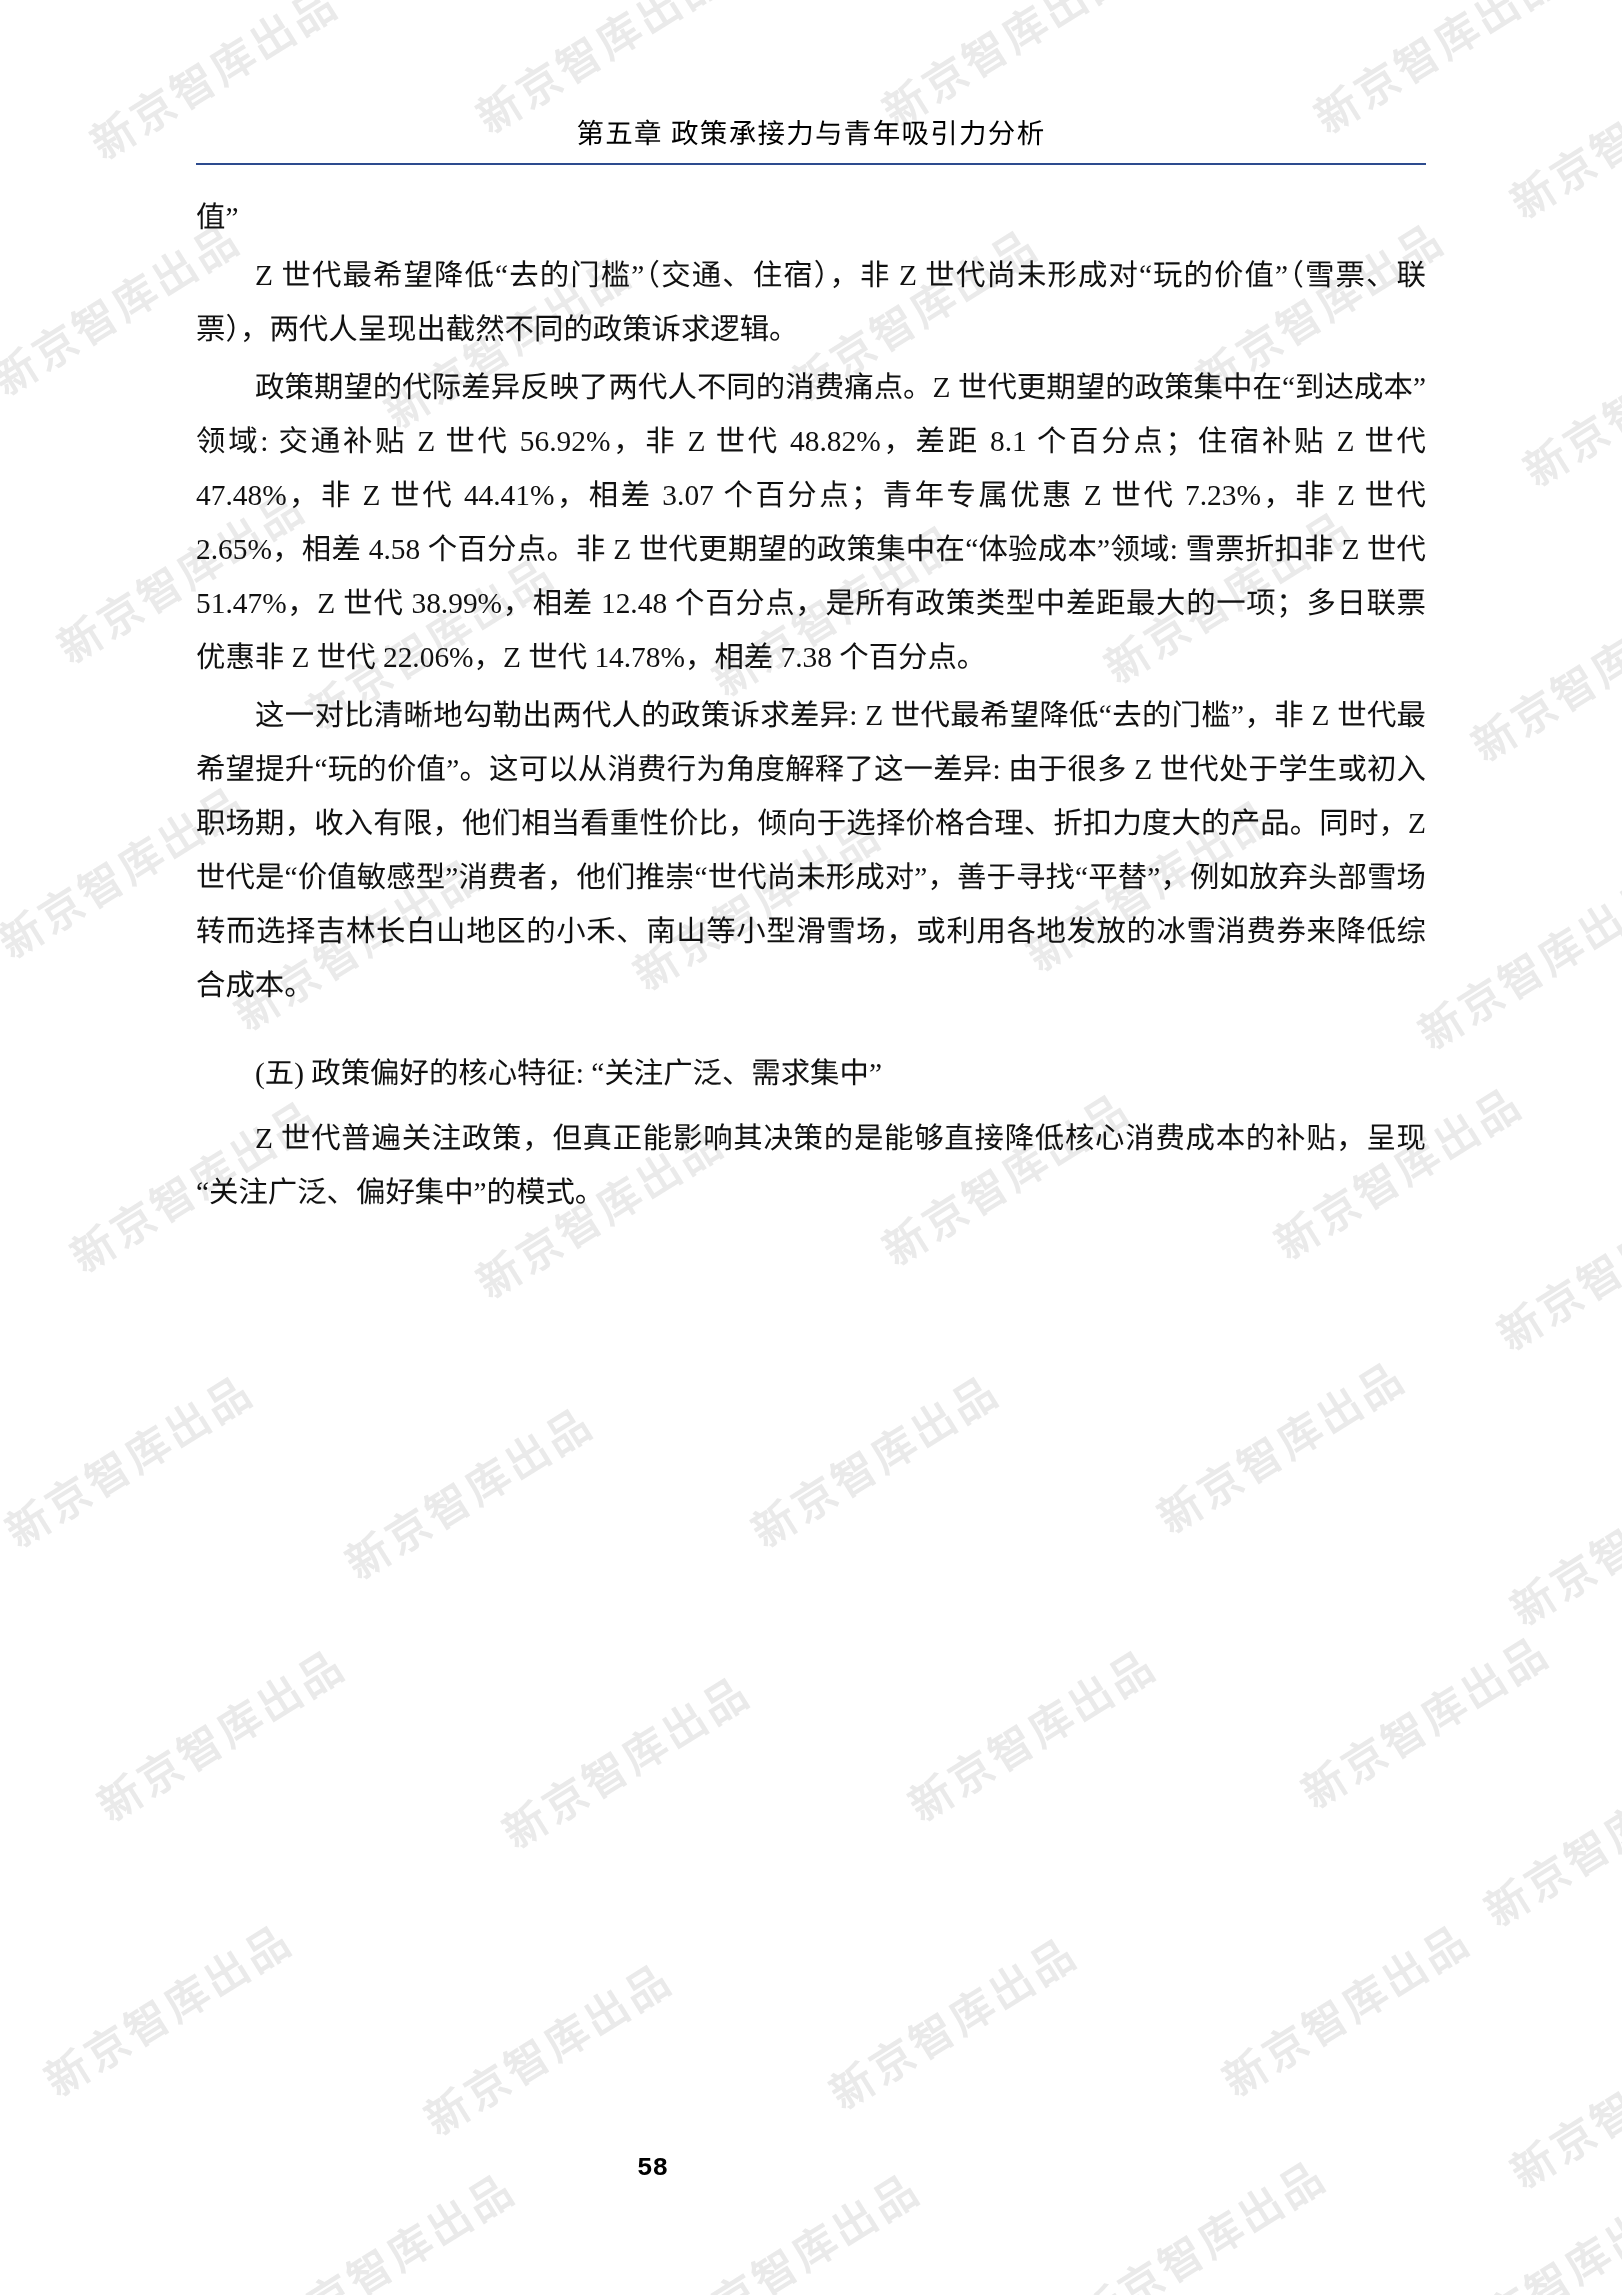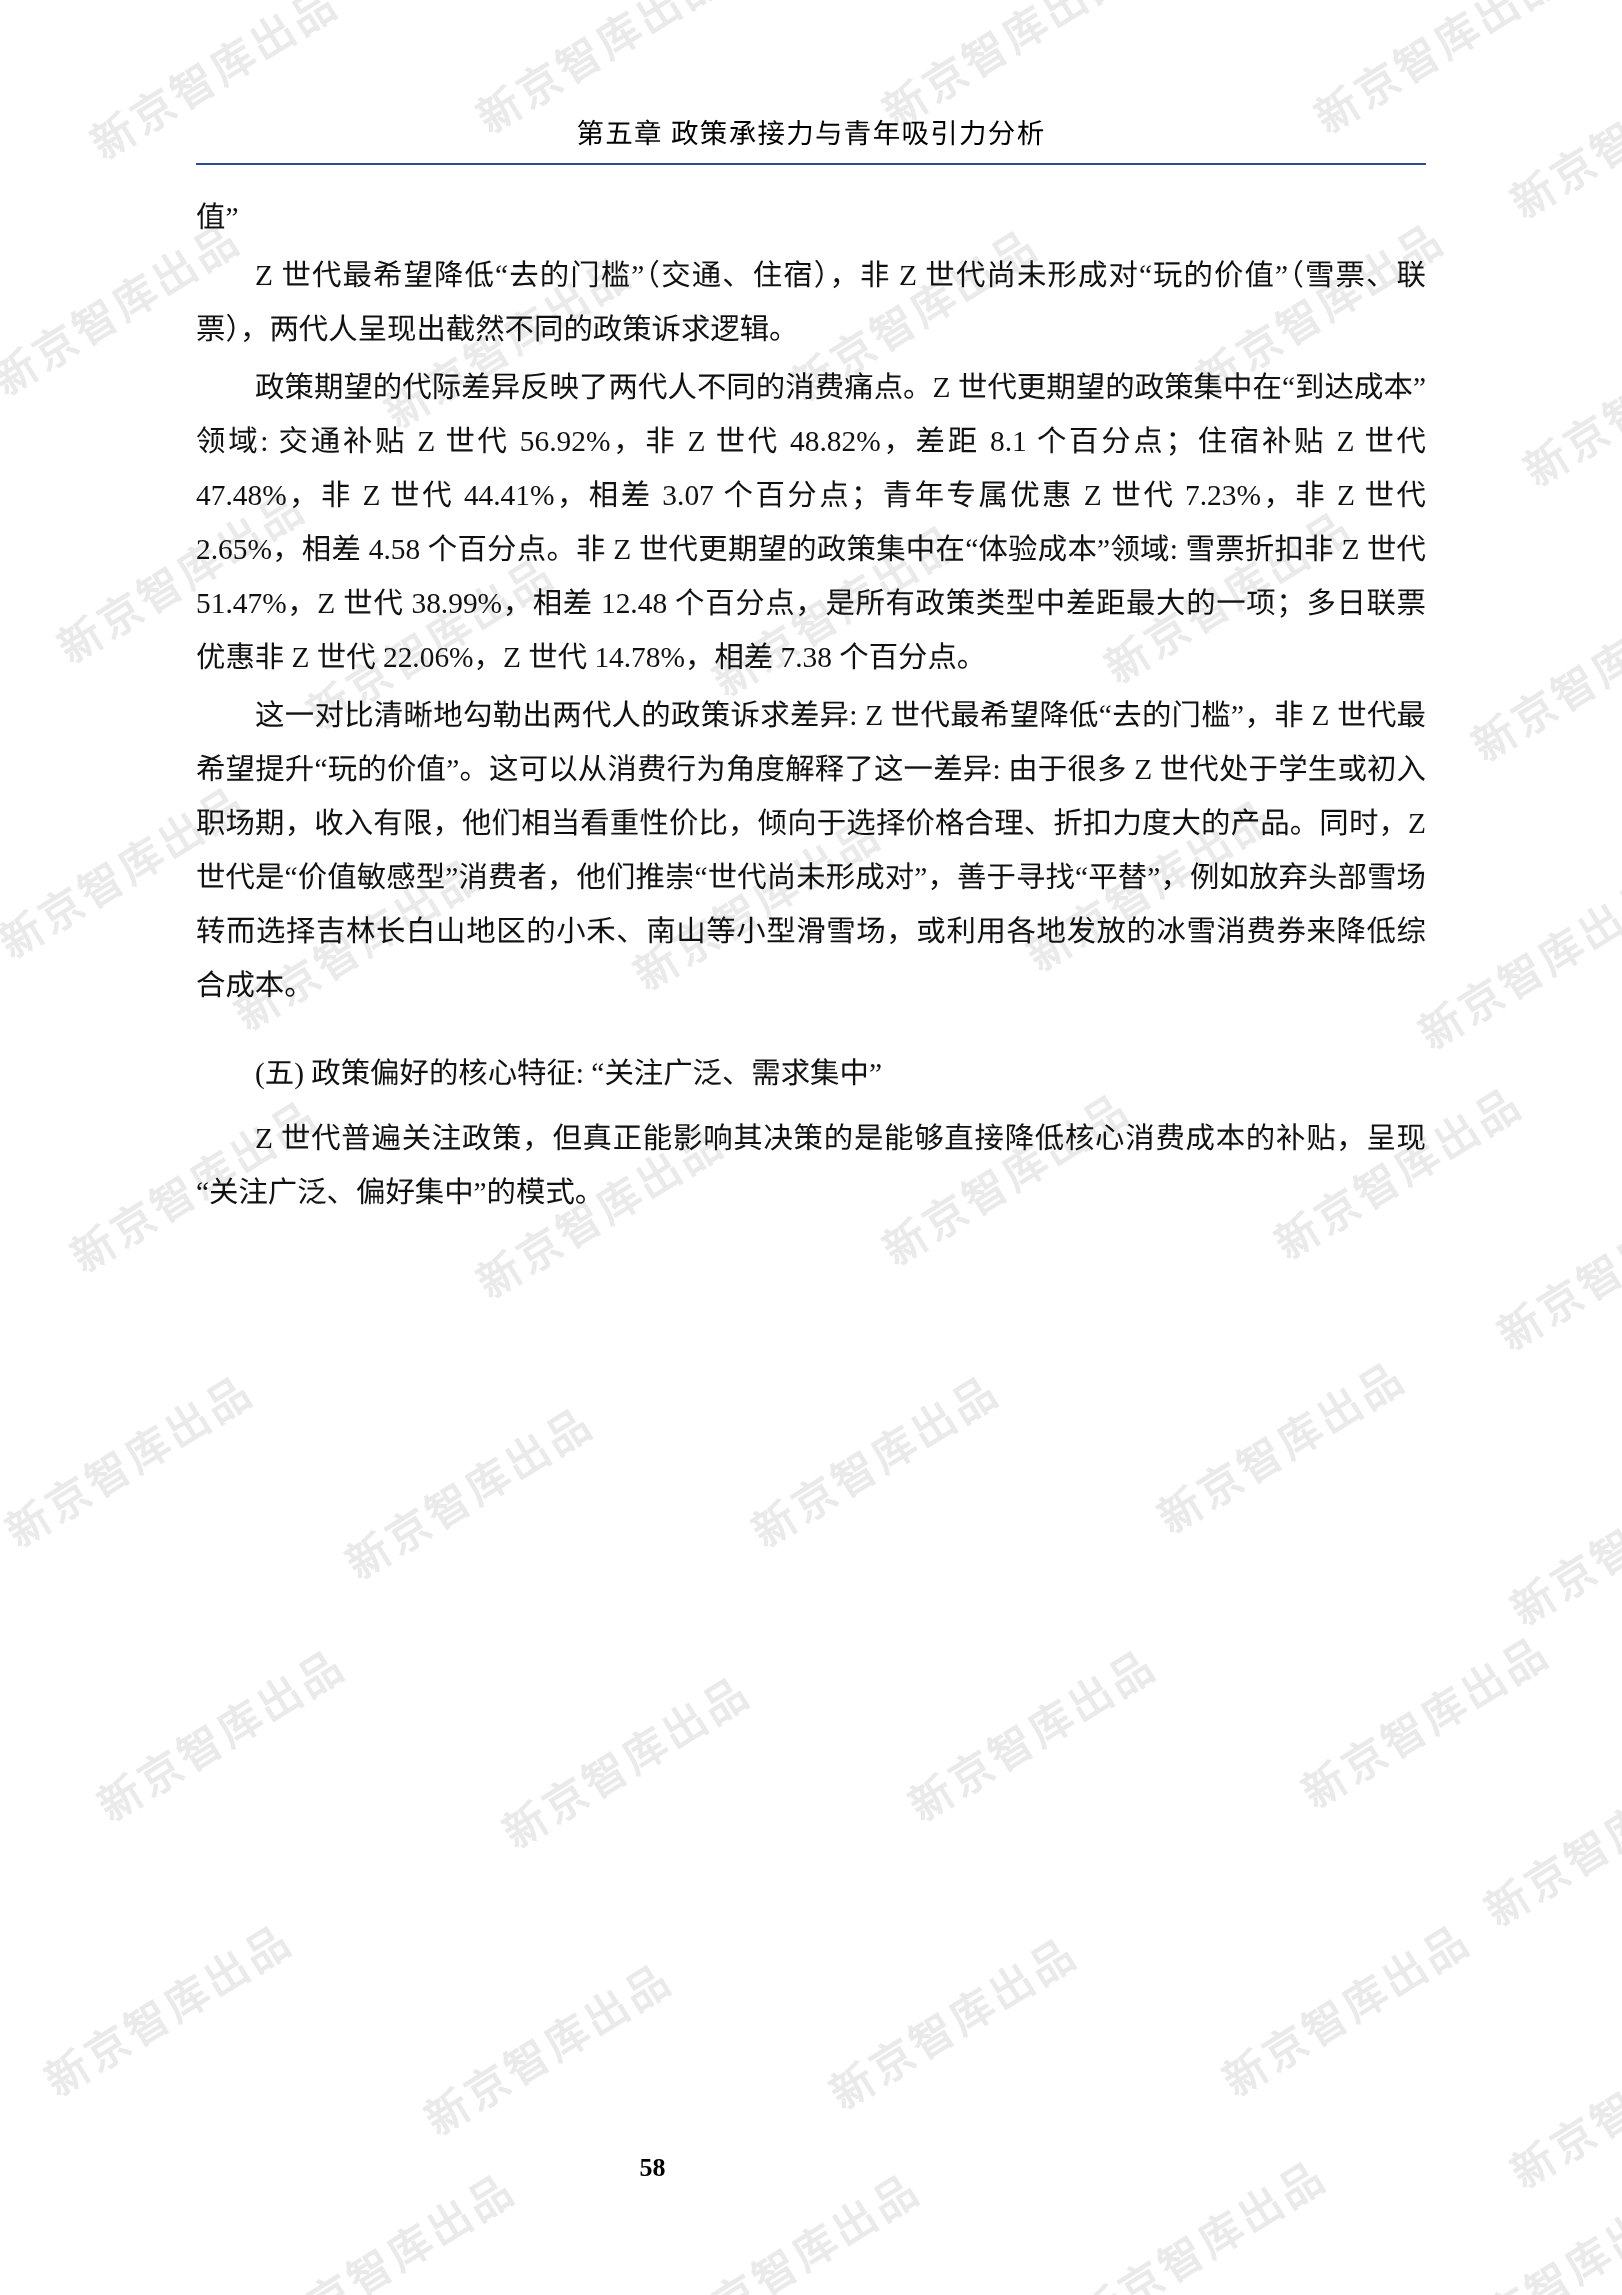--- a/index.html
+++ b/index.html
@@ -81,20 +81,21 @@
   }
 
   
   .footer {
     position: absolute;
     left: 0;
     top: 2153px;
     width: 1305px;
     text-align: center;
     z-index: 2;
+    font-family: Liberation Mono, monospace;
   }
   .page-number {
     font-size: 26px;
     font-weight: 700;
     color: #000;
   }
 </style>
 </head>
 <body>
 

